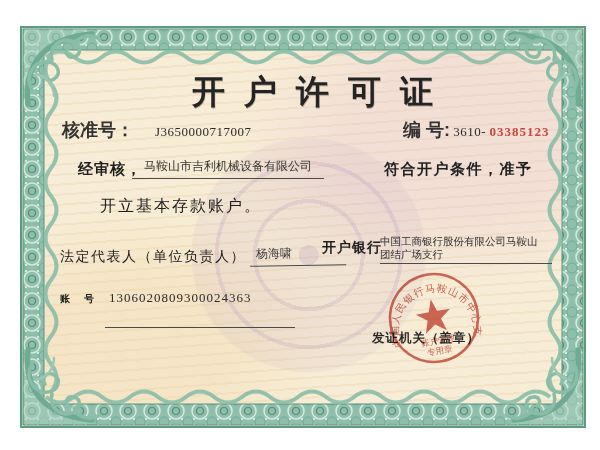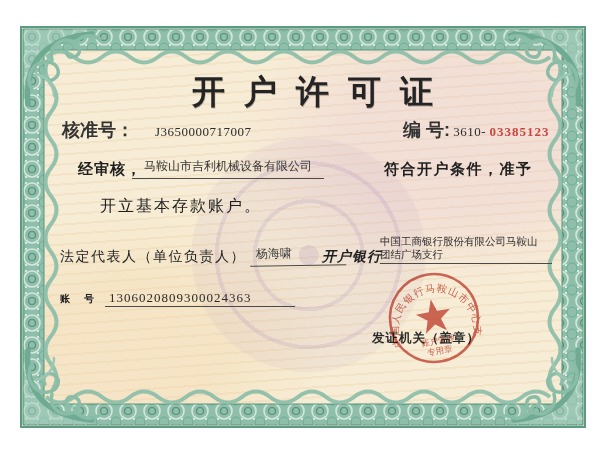--- a/index.html
+++ b/index.html
@@ -35,26 +35,26 @@
   .serial .val{font-size:13px;letter-spacing:0.5px;color:#2b2b2b;}
   .serial .red{color:#c9473f;font-weight:bold;letter-spacing:1px;}
   .review-prefix{left:58px;top:134px;font-size:15px;font-weight:bold;letter-spacing:1px;}
   .company{left:112px;top:132px;width:192px;text-align:center;font-size:12px;color:#333;
     border-bottom:1.5px solid #4a4a4a;padding-bottom:3px;}
   .review-suffix{left:364px;top:134px;font-size:15px;font-weight:bold;letter-spacing:1.5px;}
   .review-line2{left:40px;top:170px;font-size:16px;font-weight:normal;letter-spacing:2px;margin-left:40px;}
   .rep-label{left:40px;top:222px;font-size:14px;font-weight:normal;letter-spacing:1.5px;}
   .rep-name{left:230px;top:219px;width:90px;font-size:12px;color:#3c3c3c;padding-left:6px;
     border-bottom:1.5px solid #4a4a4a;padding-bottom:3px;transform:rotate(-1deg);}
-  .bank-label{left:302px;top:222px;font-size:14px;font-weight:bold;letter-spacing:1px;font-style:italic;}
+  .bank-label{left:302px;top:213px;font-size:14px;font-weight:bold;letter-spacing:1px;}
   .bank-name{left:360px;top:209px;width:172px;font-size:10.5px;line-height:13px;color:#2e2e2e;
     border-bottom:1.5px solid #4a4a4a;padding-bottom:2px;white-space:normal;}
   .acct-label{left:40px;top:266px;font-size:10px;font-weight:bold;letter-spacing:2px;}
   .acct-value{left:85px;top:264px;width:186px;font-size:13px;letter-spacing:1px;color:#2b2b2b;
-    border-bottom:1.5px solid #4a4a4a;padding-bottom:0;padding-left:4px;}
+    border-bottom:1.5px solid #4a4a4a;padding-bottom:21px;padding-left:4px;}
   .issuer{left:352px;top:304px;font-size:12.5px;font-weight:600;letter-spacing:1px;color:#2a2a2a;}
   .date{left:348px;top:322px;font-size:12.5px;letter-spacing:1px;color:#2a2a2a;}
   .seal{left:358px;top:236px;width:112px;height:112px;mix-blend-mode:multiply;opacity:0.88;
     transform:rotate(-10deg);}
 </style>
 </head>
 <body>
 
 <div class="cert">
 

